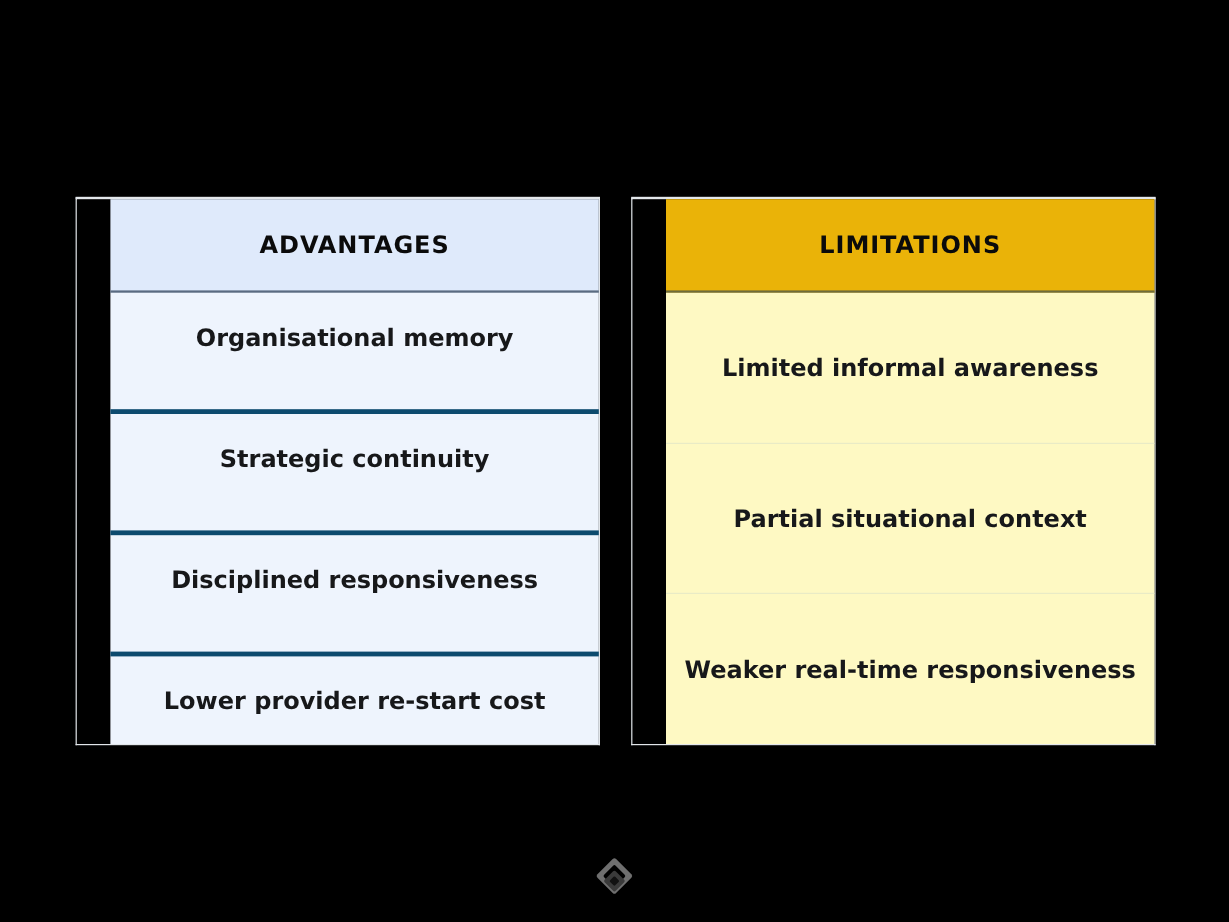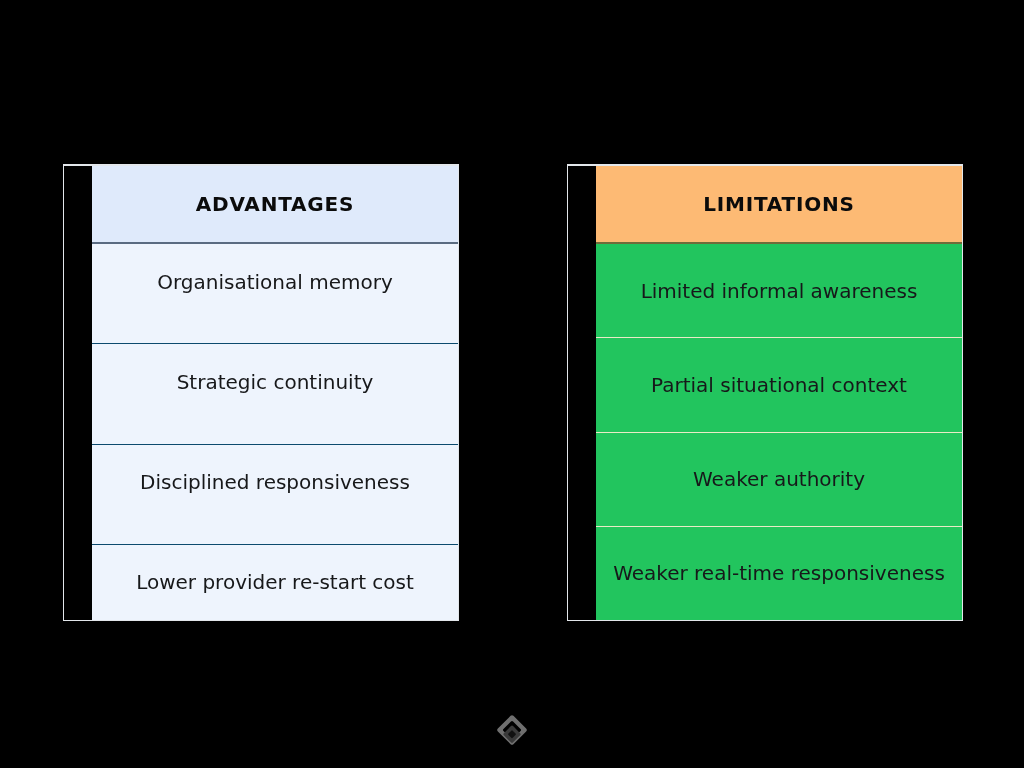--- a/index.html
+++ b/index.html
@@ -27,21 +27,21 @@
     position: absolute;
     top: 164px;
     left: 63px;
     width: 900px;
     height: 457px;
     display: flex;
     justify-content: space-between;
   }
 
   .panel {
-    width: 396px;
+    width: 437px;
     display: flex;
     flex-direction: column;
     box-sizing: border-box;
     padding-left: 28px;
   }
 
   .panel-header {
     height: 78px;
     display: flex;
     align-items: center;
@@ -51,20 +51,21 @@
     font-size: 20px;
     letter-spacing: 0.8px;
     color: #0b0b0b;
   }
 
   .panel-body {
     flex: 1;
     display: flex;
     flex-direction: column;
     box-sizing: border-box;
+    font-weight: bold;
   }
 
   .panel-row {
     flex: 1;
     display: flex;
     align-items: center;
     justify-content: center;
     box-sizing: border-box;
     font-size: 20px;
     color: #17181a;
@@ -76,34 +77,34 @@
   .panel-adv {
     border: 1px solid #e2e6ea;
     border-top: 2px solid #e3e7eb;
   }
   .panel-adv .panel-header {
     background: #dfeafb;
     border-bottom: 2px solid #5a6b81;
   }
   .panel-adv .panel-body { background: #eef4fd; }
   .panel-adv .panel-row + .panel-row {
-    border-top: 1px solid #0c4a6e;
+    border-top: 4px solid #0c4a6e;
     margin-top: 24px;
   }
 
   
   .panel-lim {
     border: 1px solid #e2e6ea;
     border-top: 2px solid #e3e7eb;
   }
   .panel-lim .panel-header {
-    background: #fdba74;
+    background: #eab308;
     border-bottom: 2px solid #6f6c3a;
   }
-  .panel-lim .panel-body { background: #22c55e; }
+  .panel-lim .panel-body { background: #fef9c3; }
   .panel-lim .panel-row + .panel-row {
     border-top: 1px solid #e9ebc6;
   }
 
   
   .logo-wrap {
     position: absolute;
     left: 0;
     right: 0;
     bottom: 16px;
@@ -129,21 +130,20 @@
         <div class="panel-row">Disciplined responsiveness</div>
         <div class="panel-row">Lower provider re-start cost</div>
       </div>
     </div>
 
     <div class="panel panel-lim">
       <div class="panel-header">LIMITATIONS</div>
       <div class="panel-body">
         <div class="panel-row">Limited informal awareness</div>
         <div class="panel-row">Partial situational context</div>
-        <div class="panel-row">Weaker authority</div>
         <div class="panel-row">Weaker real-time responsiveness</div>
       </div>
     </div>
 
   </div>
 
   <div class="logo-wrap">
     <svg class="logo-mark" width="40" height="40" viewBox="0 0 40 40">
       <g transform="translate(20,20) rotate(45) translate(-11,-11)">
         <rect x="0" y="0" width="22" height="22" rx="2" fill="#6f6f6f"></rect>

